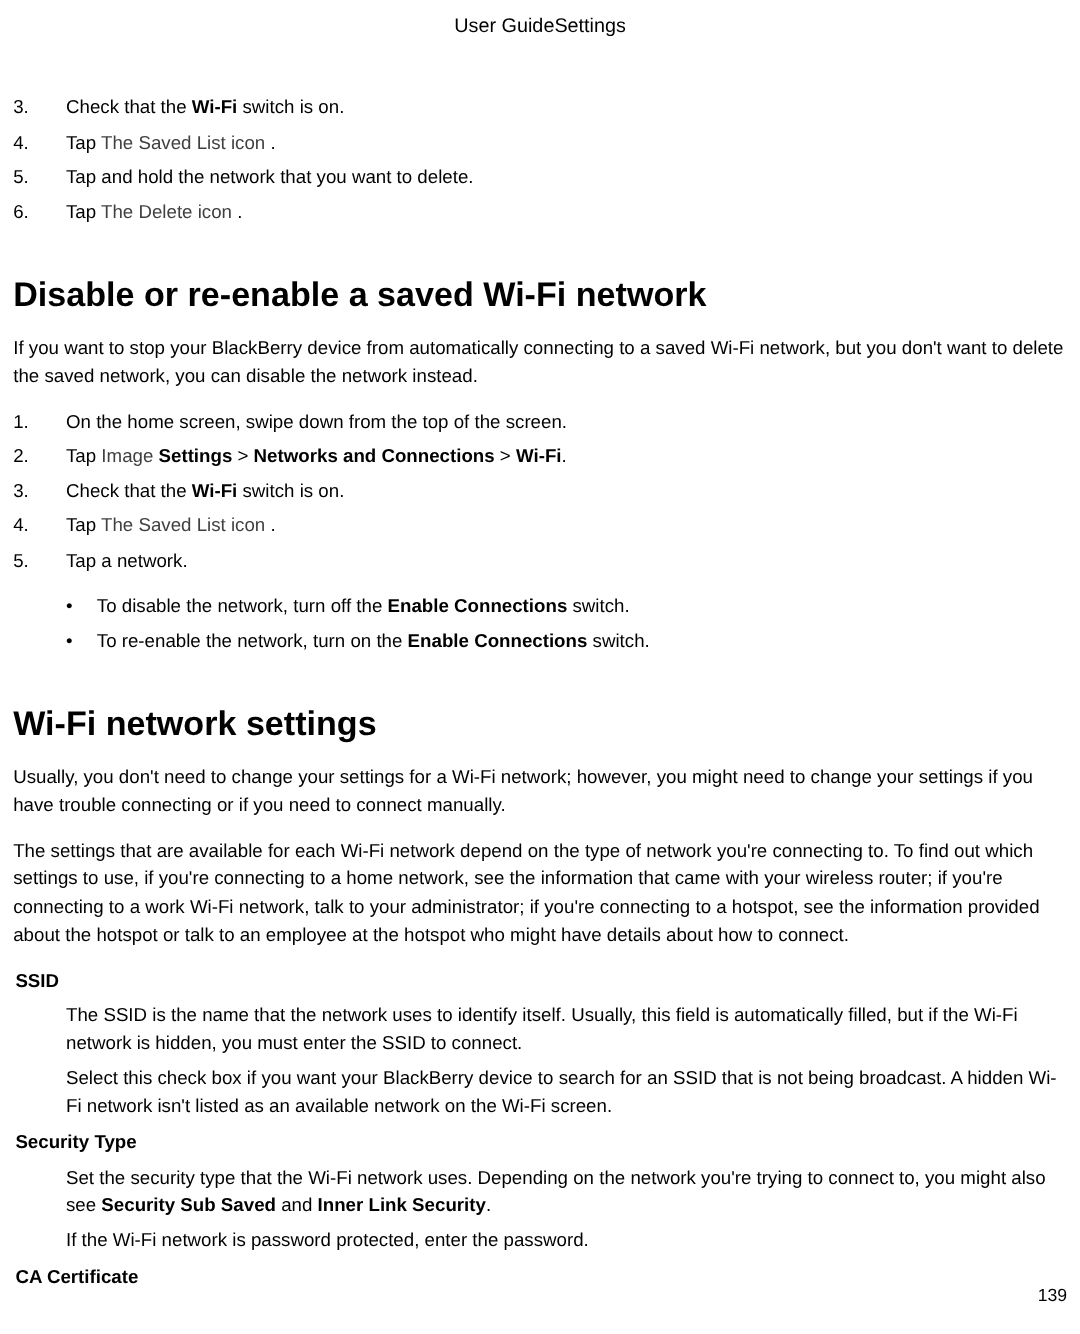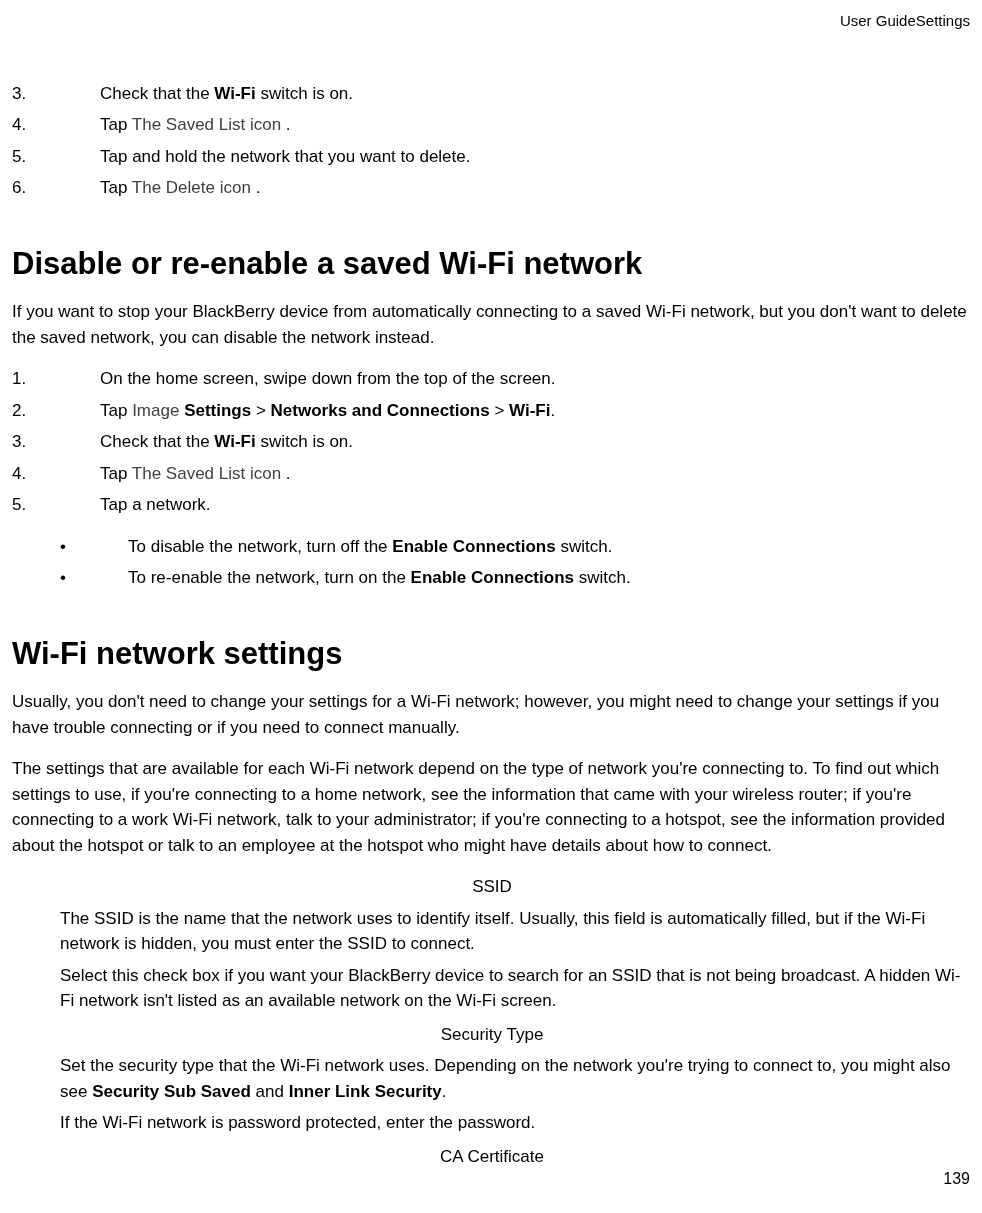--- a/index.html
+++ b/index.html
@@ -13,35 +13,34 @@
       line-height: 1.5;
       color: #000;
       width: 982px;
       height: 1213px;
       padding: 10px 12px;
       position: relative;
       background: #fff;
     }
     .header {
       display: flex;
-      justify-content: flex-end;
-      font-size: 15px;
+      justify-content: center;
+      font-size: 18px;
       margin-bottom: 48px;
     }
     .ol-item {
       display: flex;
       margin-bottom: 6px;
     }
     .ol-num {
       width: 48px;
       flex-shrink: 0;
     }
     .ol-content {
       flex: 1;
-      margin-left: 40px;
     }
     .ul-item {
       display: flex;
       margin-bottom: 6px;
       padding-left: 48px;
     }
     .bullet {
       width: 28px;
       flex-shrink: 0;
     }
@@ -54,25 +53,24 @@
     .para {
       margin-bottom: 16px;
     }
     .img-placeholder {
       color: #404040;
     }
     .bold {
       font-weight: bold;
     }
     .dl-term {
-      font-weight: normal;
+      font-weight: bold;
       margin-left: 2px;
       margin-top: 8px;
       margin-bottom: 6px;
-      text-align: center;
     }
     .dl-def {
       margin-left: 48px;
       margin-bottom: 6px;
     }
     .page-num {
       position: absolute;
       bottom: 22px;
       right: 12px;
       font-size: 16px;

